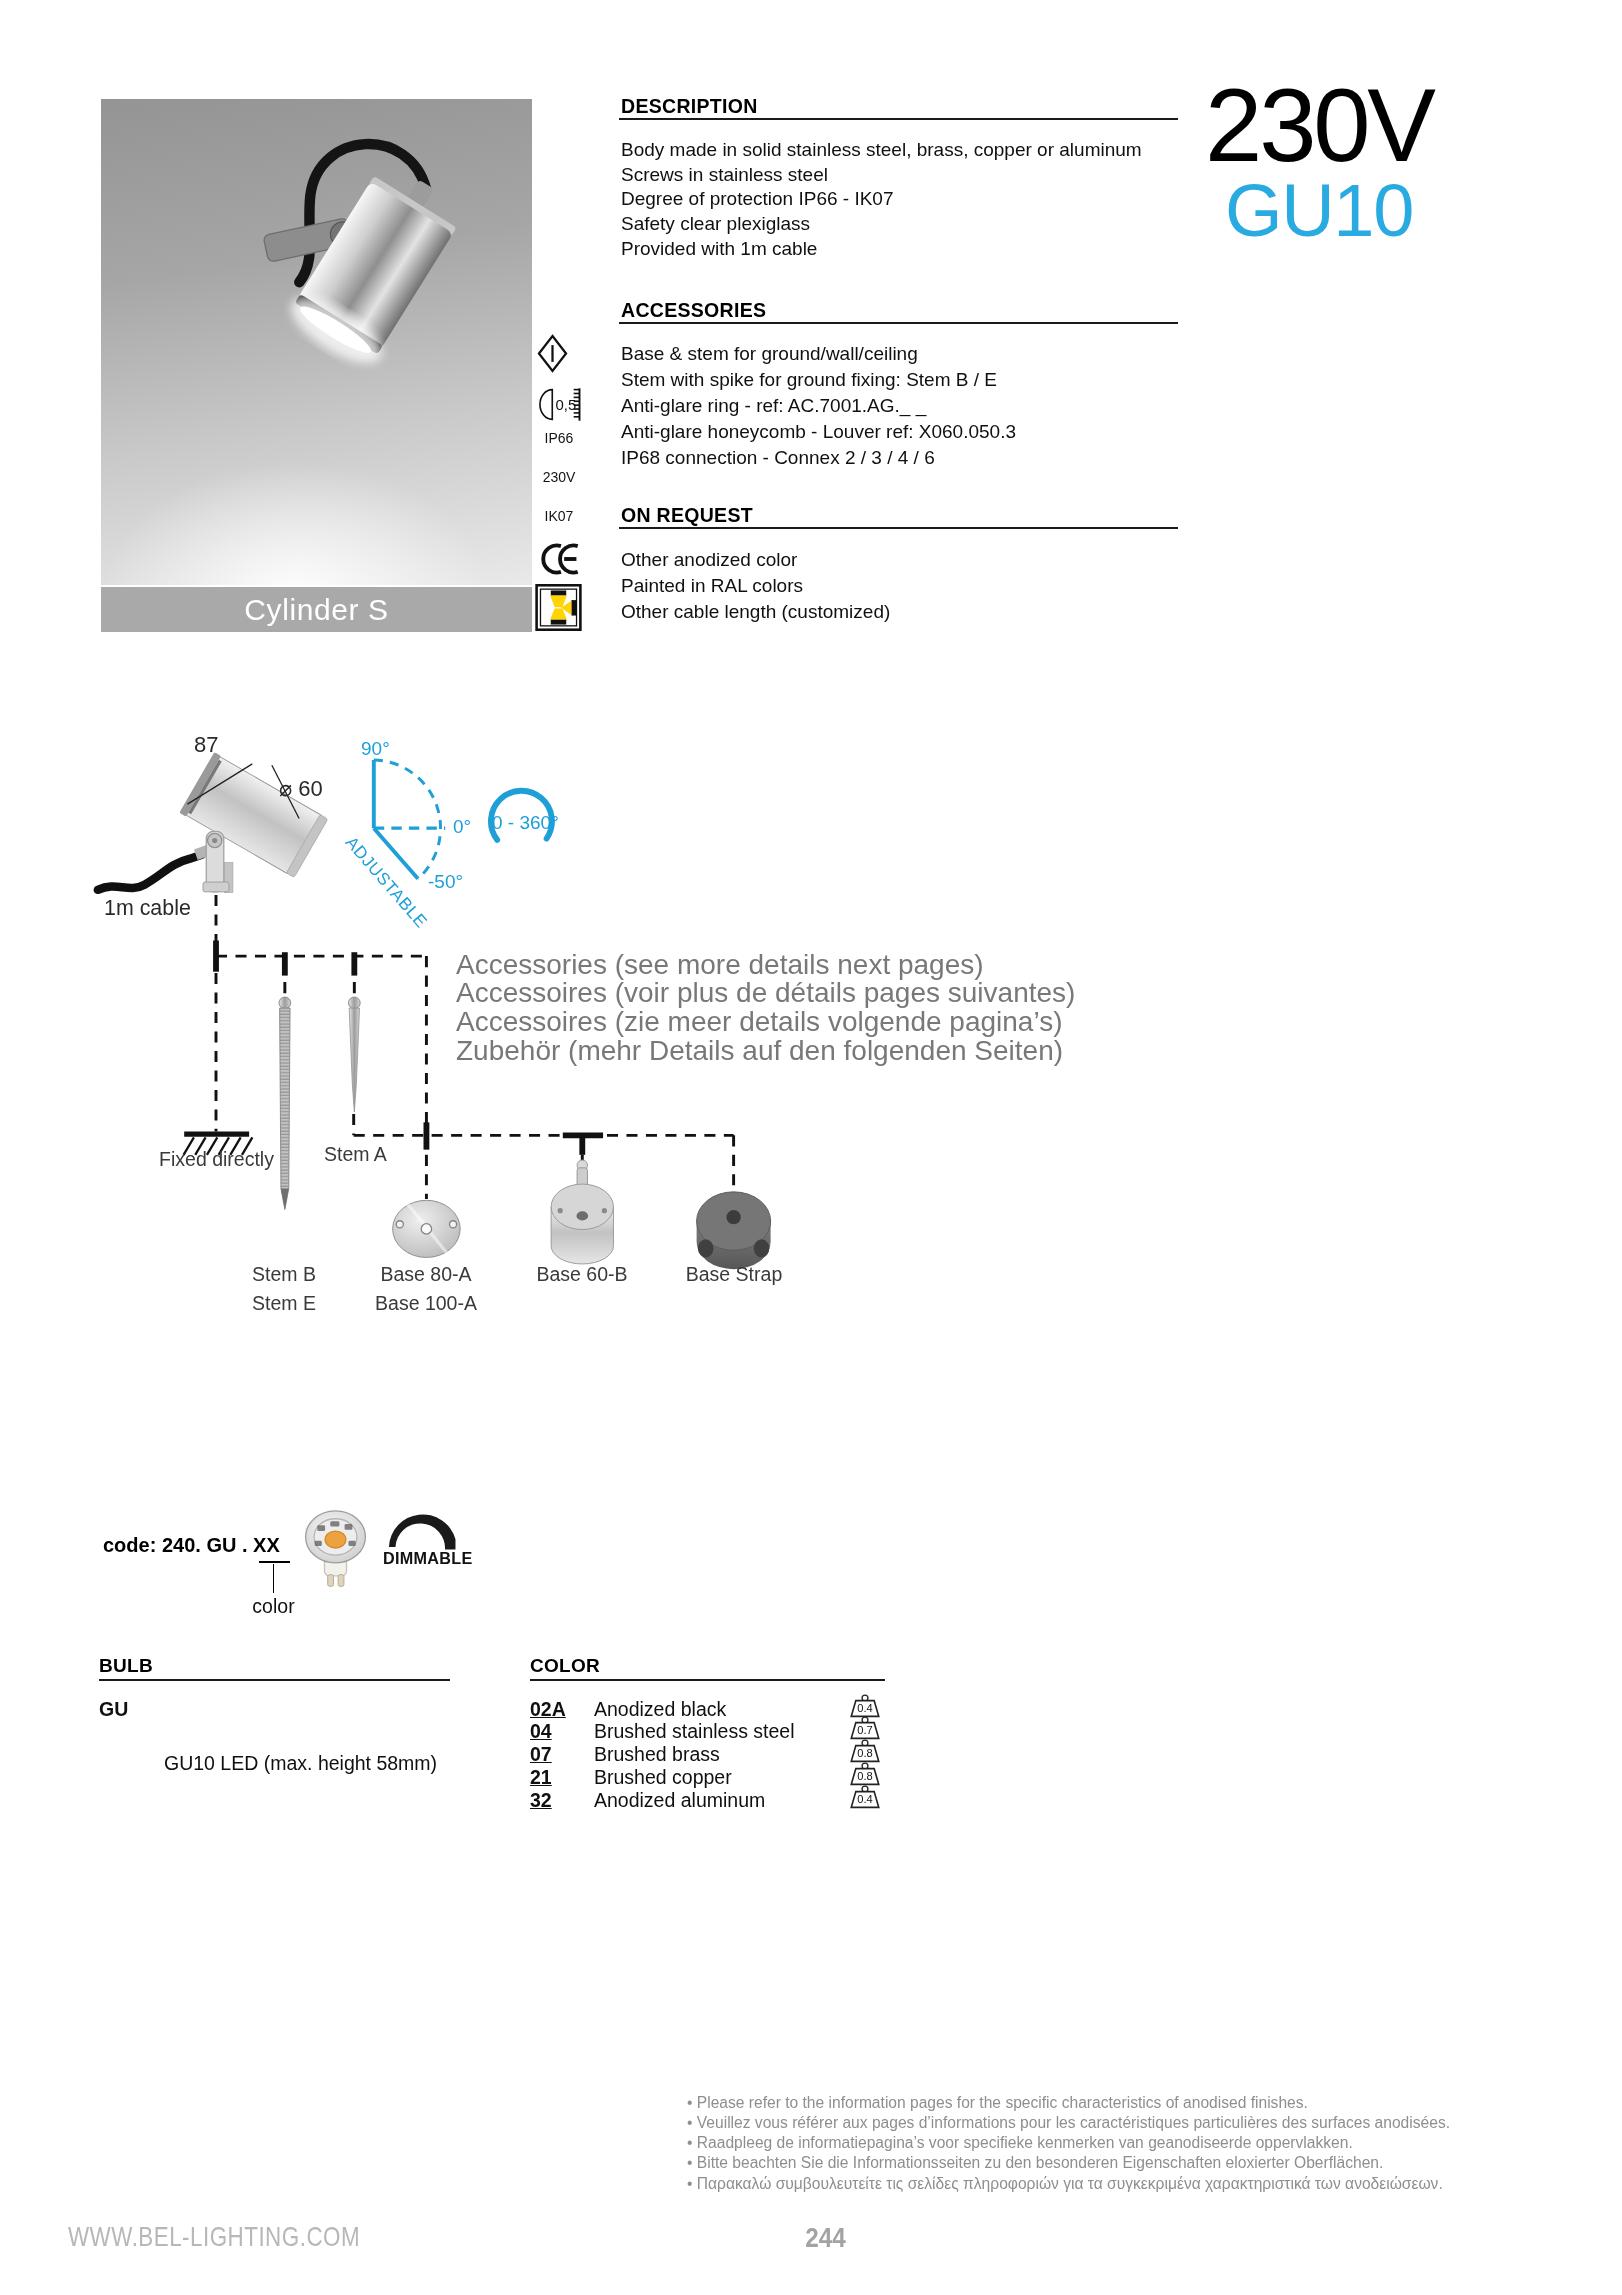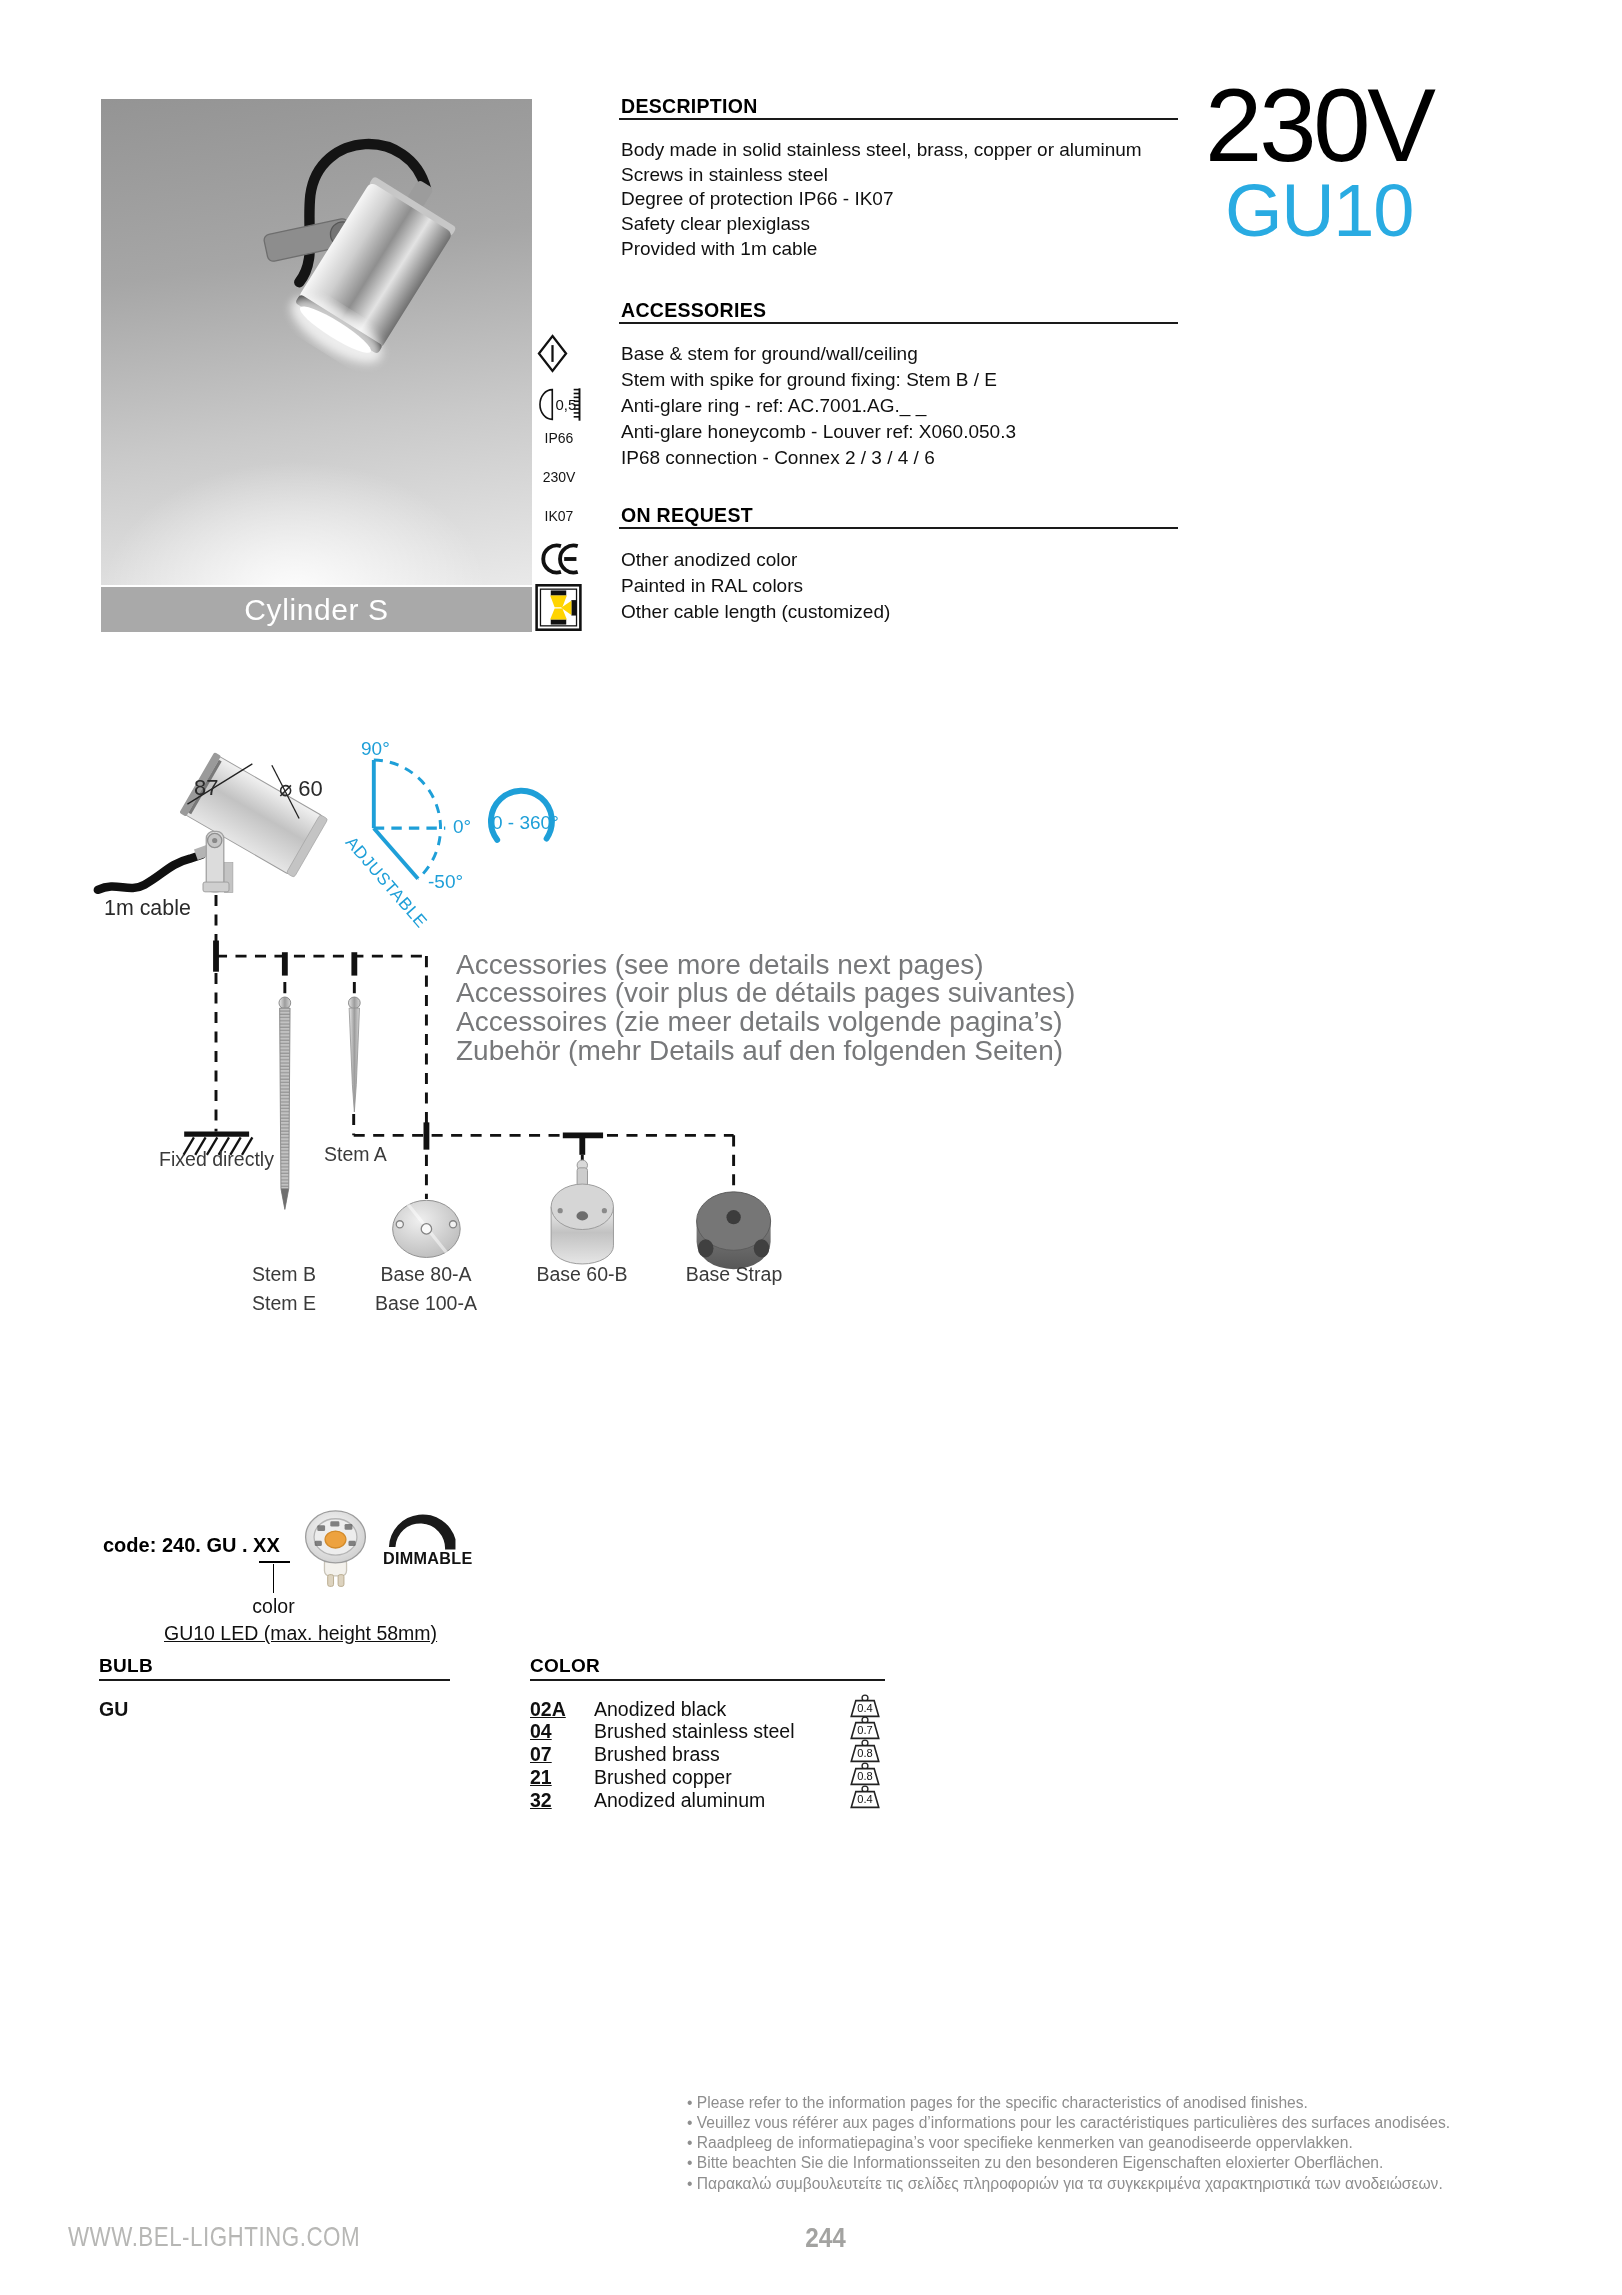--- a/index.html
+++ b/index.html
@@ -268,21 +268,21 @@
 
     <g>
       <path d="M932,750 L932,782 A57,42 0 0 0 1046,782 L1046,750 Z" fill="url(#dark)"></path>
       <ellipse cx="989" cy="750" rx="57" ry="45" fill="#767676" stroke="#5c5c5c" stroke-width="1.5"></ellipse>
       <circle cx="989" cy="744" r="11" fill="#3c3c3c"></circle>
       <ellipse cx="946" cy="792" rx="12" ry="14" fill="#404040"></ellipse>
       <ellipse cx="1032" cy="792" rx="12" ry="14" fill="#404040"></ellipse>
     </g>
   </svg>
 
-  <div class="dlab" style="left:194px;top:775px;font-size:22px;">87</div>
+  <div class="dlab" style="left:194px;top:732px;font-size:22px;">87</div>
   <div class="dlab" style="left:279px;top:776px;font-size:22px;">⌀ 60</div>
   <div class="blab" style="left:361px;top:738px;">90°</div>
   <div class="blab" style="left:453px;top:816px;">0°</div>
   <div class="blab" style="left:428px;top:871px;">-50°</div>
   <div class="blab" style="left:356px;top:833px;font-size:17px;letter-spacing:0.6px;transform:rotate(49deg);transform-origin:left top;">ADJUSTABLE</div>
   <div class="blab" style="left:492px;top:812px;width:61px;text-align:center;">0 - 360°</div>
   <div class="dlab" style="left:104px;top:896px;">1m cable</div>
 
   <div class="glab" style="left:456px;top:949px;">Accessories (see more details next pages)</div>
   <div class="glab" style="left:456px;top:977px;">Accessoires (voir plus de détails pages suivantes)</div>
@@ -326,21 +326,21 @@
   </svg>
 
   <svg class="abs" style="left:385px;top:1509px;" width="77" height="42" viewBox="0 0 118 64">
     <path d="M6,58 A52,52 0 0 1 108,46 L108,62 L92,62 A38,38 0 0 0 16,58 Z" fill="#1a1a1a"></path>
   </svg>
   <div class="abs" style="left:383px;top:1549px;width:79px;text-align:center;font-size:16.2px;font-weight:bold;color:#111;letter-spacing:0.3px;">DIMMABLE</div>
 
   <div class="smallh" style="left:99px;top:1655px;">BULB</div>
   <div class="abs" style="left:99px;top:1679px;width:351px;height:1.9px;background:#1a1a1a;"></div>
   <div class="crow" style="left:99px;top:1698px;font-weight:bold;">GU</div>
-  <div class="crow" style="left:164px;top:1622px;text-decoration:underline;">GU10 LED  (max. height 58mm)</div>
+  <div class="crow" style="left:164px;top:1752px;">GU10 LED  (max. height 58mm)</div>
 
   <div class="smallh" style="left:530px;top:1655px;">COLOR</div>
   <div class="abs" style="left:530px;top:1679px;width:355px;height:1.9px;background:#1a1a1a;"></div>
 
   <div class="crow" style="left:530px;top:1698px;">
     <span class="ccode">02A</span><span>Anodized black</span>
   </div>
   <div class="crow" style="left:530px;top:1720px;">
     <span class="ccode">04</span><span>Brushed stainless steel</span>
   </div>

